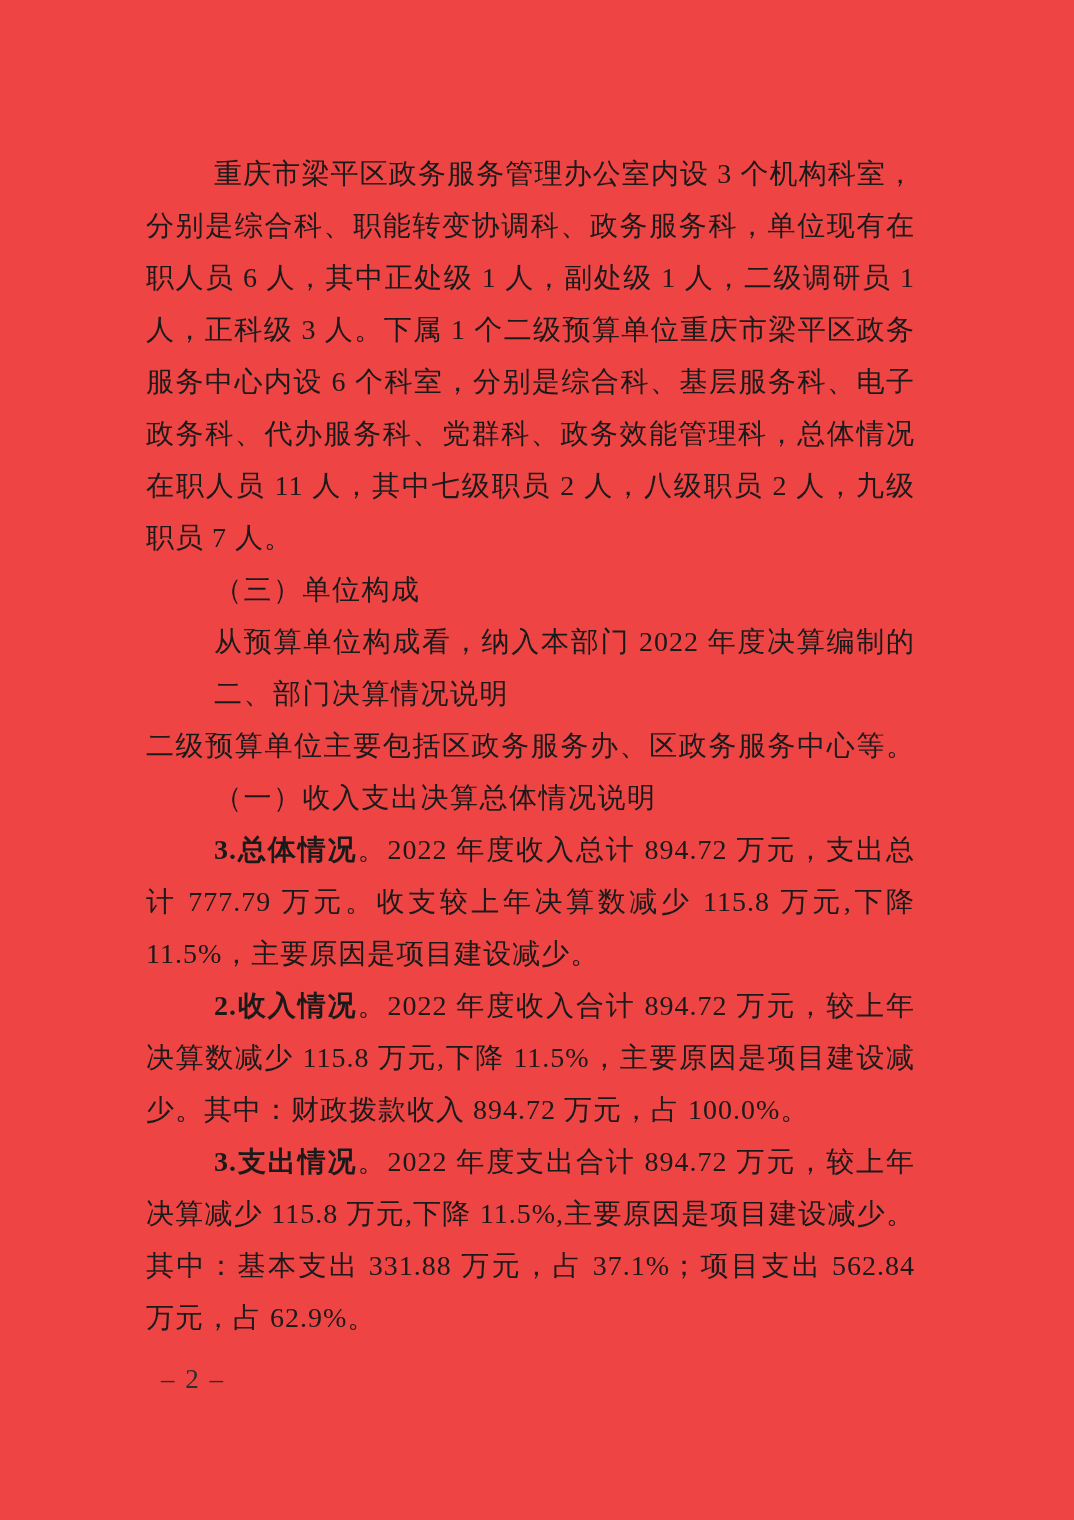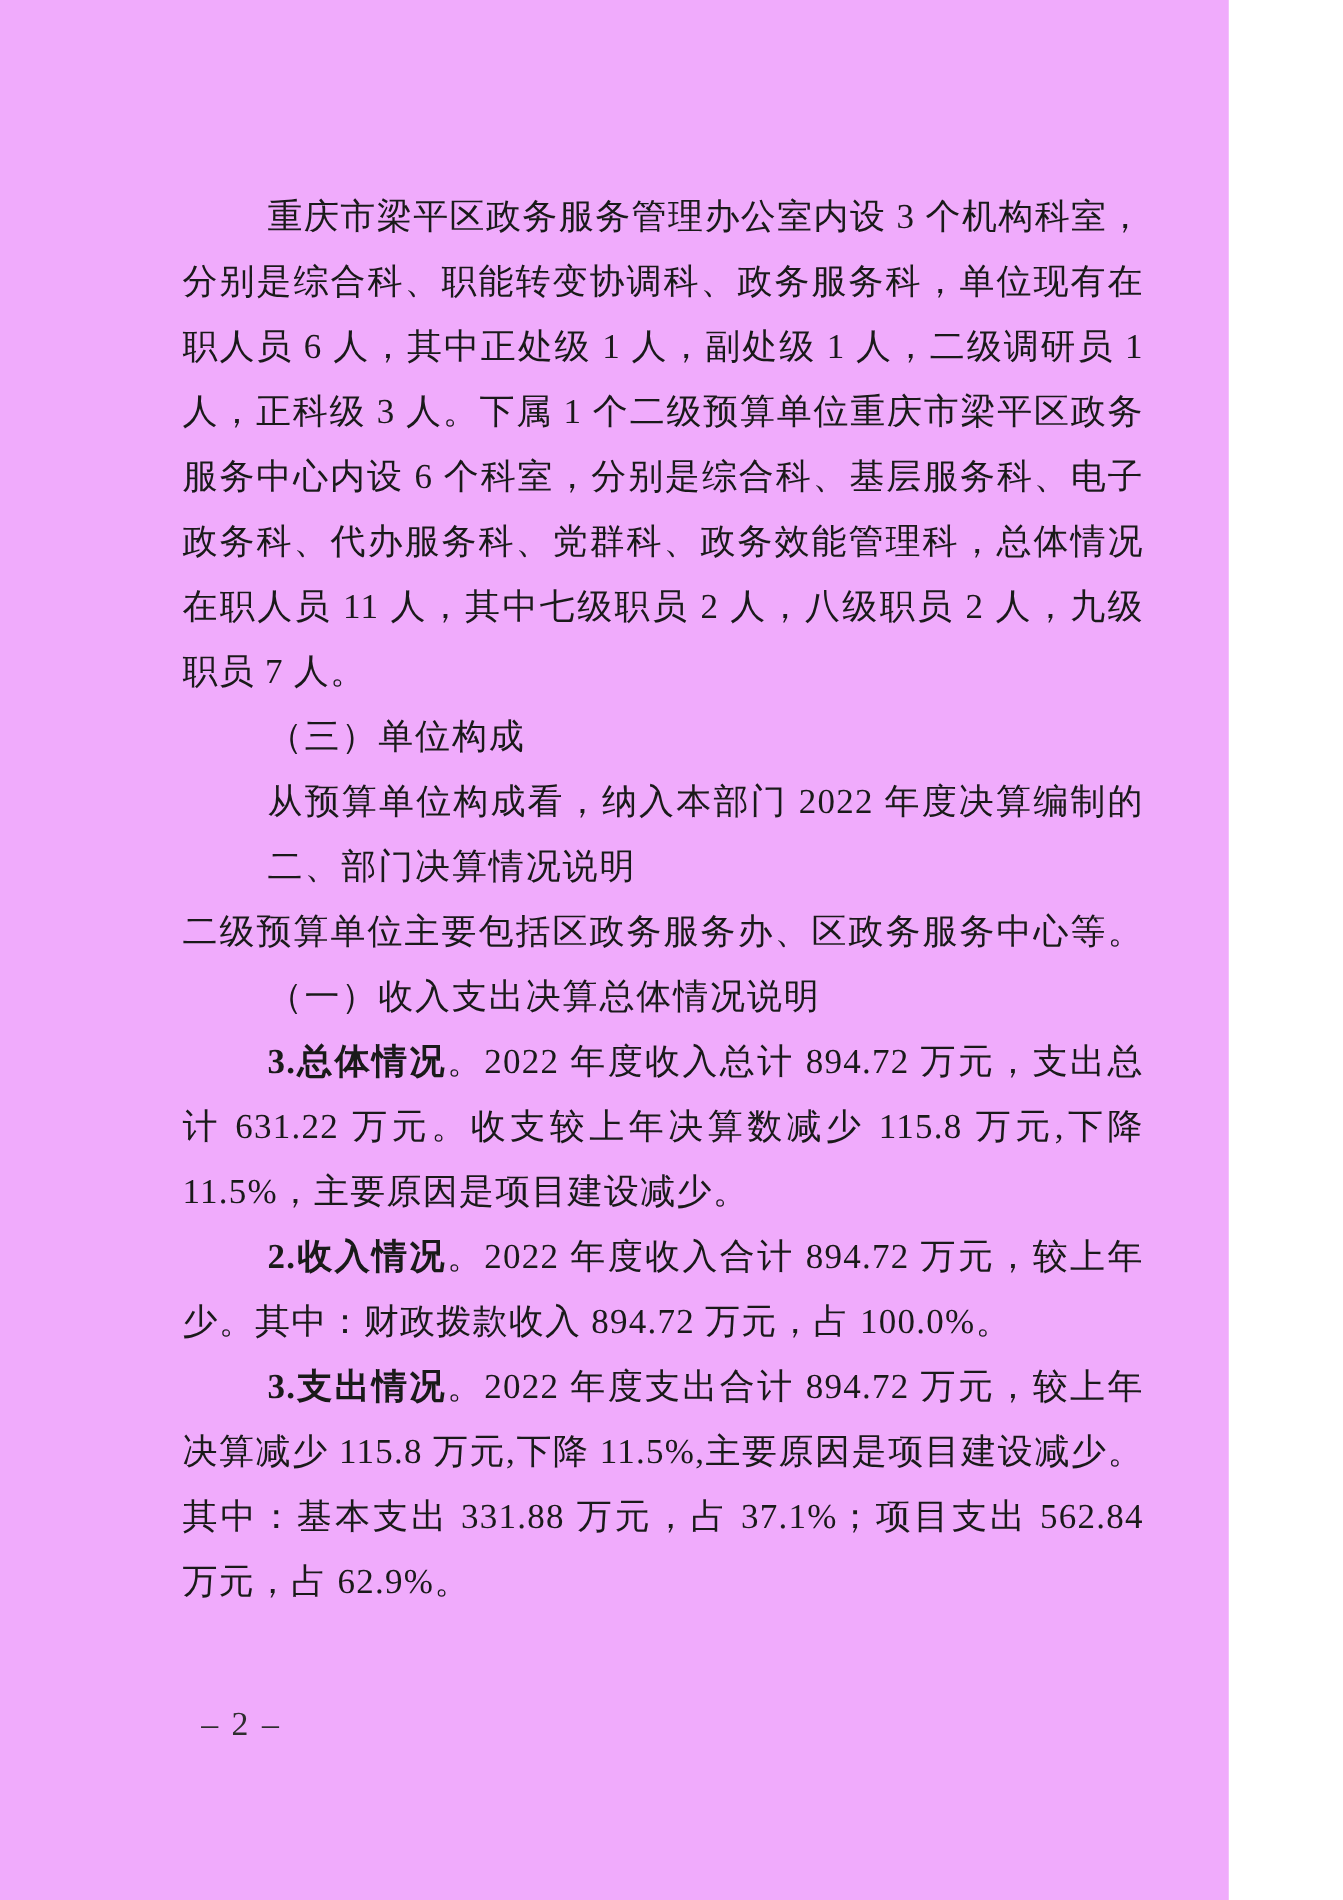--- a/index.html
+++ b/index.html
@@ -2,23 +2,23 @@
 <html><head>
 <meta charset="utf-8">
 <style>
   html, body {
     margin: 0;
     padding: 0;
     background: #ffffff;
   }
   .page {
     position: relative;
-    width: 983px;
+    width: 1074px;
     height: 1520px;
-    background: #f0abfc;
+    background: #ef4444;
     overflow: hidden;
     font-family: "Liberation Serif", "DejaVu Serif", serif;
     color: #1a1a1a;
   }
   .content {
     position: absolute;
     left: 146px;
     top: 148px;
     width: 769px;
   }
@@ -66,23 +66,24 @@
       <div class="line justify"><span class="seg">服务中心内设 6 个科室，分别是综合科、基层服务科、电子</span></div>
       <div class="line justify"><span class="seg">政务科、代办服务科、党群科、政务效能管理科，总体情况</span></div>
       <div class="line justify"><span class="seg">在职人员 11 人，其中七级职员 2 人，八级职员 2 人，九级</span></div>
       <div class="line"><span class="seg">职员 7 人。</span></div>
       <div class="line indent heading"><span class="seg">（三）单位构成</span></div>
       <div class="line justify indent"><span class="seg">从预算单位构成看，纳入本部门 2022 年度决算编制的</span></div>
       <div class="line indent heading"><span class="seg">二、部门决算情况说明</span></div>
       <div class="line justify"><span class="seg">二级预算单位主要包括区政务服务办、区政务服务中心等。</span></div>
       <div class="line indent heading"><span class="seg">（一）收入支出决算总体情况说明</span></div>
       <div class="line justify indent"><span class="seg-bold">3.总体情况</span><span class="seg">。2022 年度收入总计 894.72 万元，支出总</span></div>
-      <div class="line justify"><span class="seg">计 631.22 万元。收支较上年决算数减少 115.8 万元,下降</span></div>
+      <div class="line justify"><span class="seg">计 777.79 万元。收支较上年决算数减少 115.8 万元,下降</span></div>
       <div class="line"><span class="seg">11.5%，主要原因是项目建设减少。</span></div>
       <div class="line justify indent"><span class="seg-bold">2.收入情况</span><span class="seg">。2022 年度收入合计 894.72 万元，较上年</span></div>
+      <div class="line justify"><span class="seg">决算数减少 115.8 万元,下降 11.5%，主要原因是项目建设减</span></div>
       <div class="line"><span class="seg">少。其中：财政拨款收入 894.72 万元，占 100.0%。</span></div>
       <div class="line justify indent"><span class="seg-bold">3.支出情况</span><span class="seg">。2022 年度支出合计 894.72 万元，较上年</span></div>
       <div class="line justify"><span class="seg">决算减少 115.8 万元,下降 11.5%,主要原因是项目建设减少。</span></div>
       <div class="line justify"><span class="seg">其中：基本支出 331.88 万元，占 37.1%；项目支出 562.84</span></div>
       <div class="line"><span class="seg">万元，占 62.9%。</span></div>
     </div>
   <div class="footer">– 2 –</div>
 </div>
 
 </body></html>

